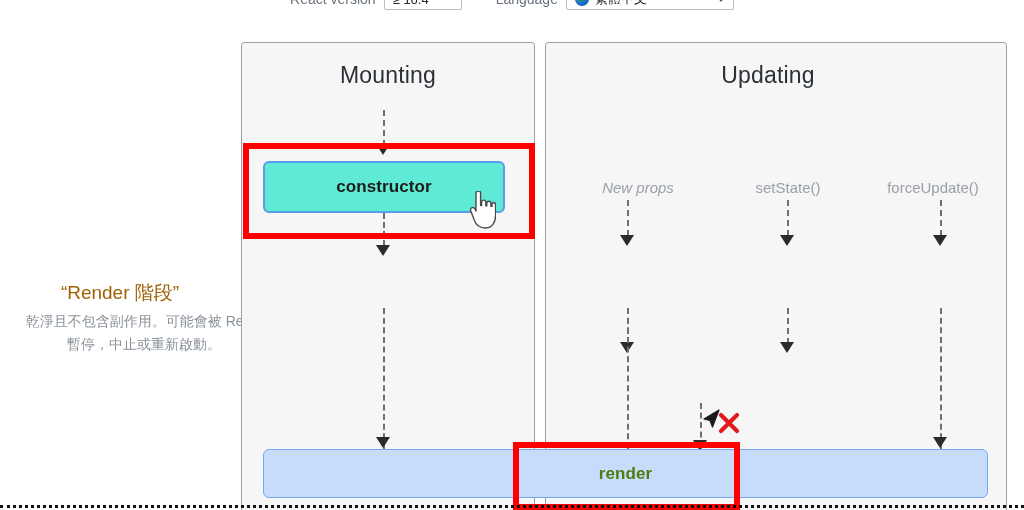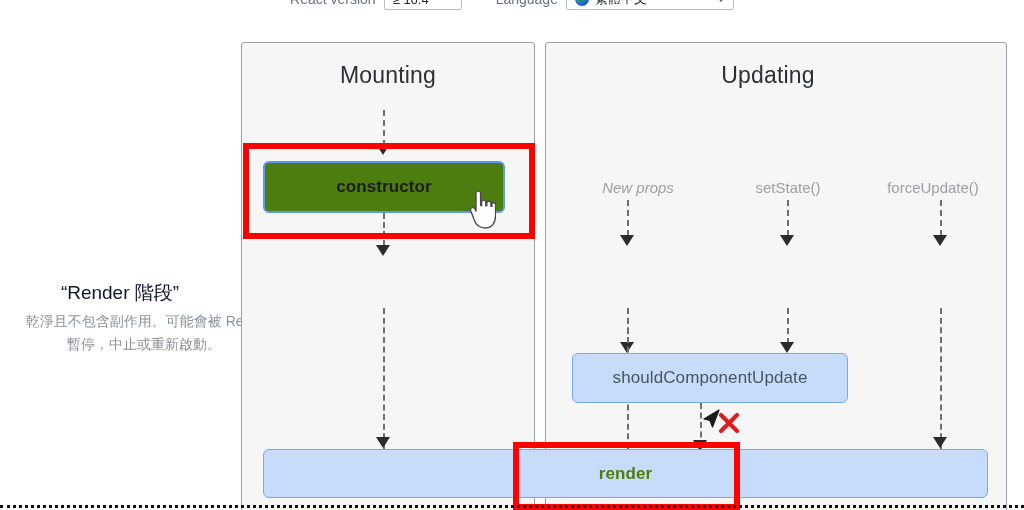--- a/index.html
+++ b/index.html
@@ -75,29 +75,29 @@
   
   .lc-box{
     position:absolute;box-sizing:border-box;
     display:flex;align-items:center;justify-content:center;
     border-radius:6px;font-size:17px;letter-spacing:.1px;
   }
   .lc-box.blue{
     background:#c7dcfa;border:1px solid #76a9ef;color:#4a5560;
   }
   .lc-box.white{
-    background:#4d7c0f;border:2px solid #5b9bec;color:#1c1c1c;font-weight:bold;
+    background:#5eead4;border:2px solid #5b9bec;color:#1c1c1c;font-weight:bold;
   }
   .lc-box.render{font-weight:bold;color:#4d7c0f;}
 
   
   .desc{
     position:absolute;left:0;width:240px;text-align:center;color:#6a737d;
   }
-  #desc-title{top:280px;font-size:19px;color:#0f172a;}
+  #desc-title{top:280px;font-size:19px;color:#a16207;}
   #desc-body{top:310px;font-size:14px;line-height:23px;color:#8a9199;margin-left:24px;}
 
   
   .annot{
     position:absolute;box-sizing:border-box;border:6px solid #ff0000;
     pointer-events:none;
   }
 
   
   .cursor{position:absolute;}
@@ -173,23 +173,20 @@
   <div class="arrowhead" style="left:933px;top:437px;"></div>
 
   <div class="vline" style="left:700px;top:403px;height:44px;"></div>
   <div class="arrowhead" style="left:693px;top:440px;"></div>
 
   <div class="lc-box white" style="left:263px;top:161px;width:242px;height:52px;">
     <span>constructor</span>
   </div>
 
 
-  <div class="lc-box blue" style="left:572px;top:353px;width:276px;height:50px;">
-    <span>shouldComponentUpdate</span>
-  </div>
 
   <div class="lc-box blue render" style="left:263px;top:449px;width:725px;height:49px;">
     <span>render</span>
   </div>
 
   <div class="annot" style="left:243px;top:143px;width:292px;height:96px;"></div>
   <div class="annot" style="left:513px;top:442px;width:227px;height:68px;"></div>
 
   <svg class="cursor" style="left:466px;top:191px;" width="30" height="38" viewBox="0 0 30 38">
     <path d="M10 2 C10 0.6 11.2 0 12.3 0 C13.5 0 14.6 0.7 14.6 2.1 L14.6 14.5

